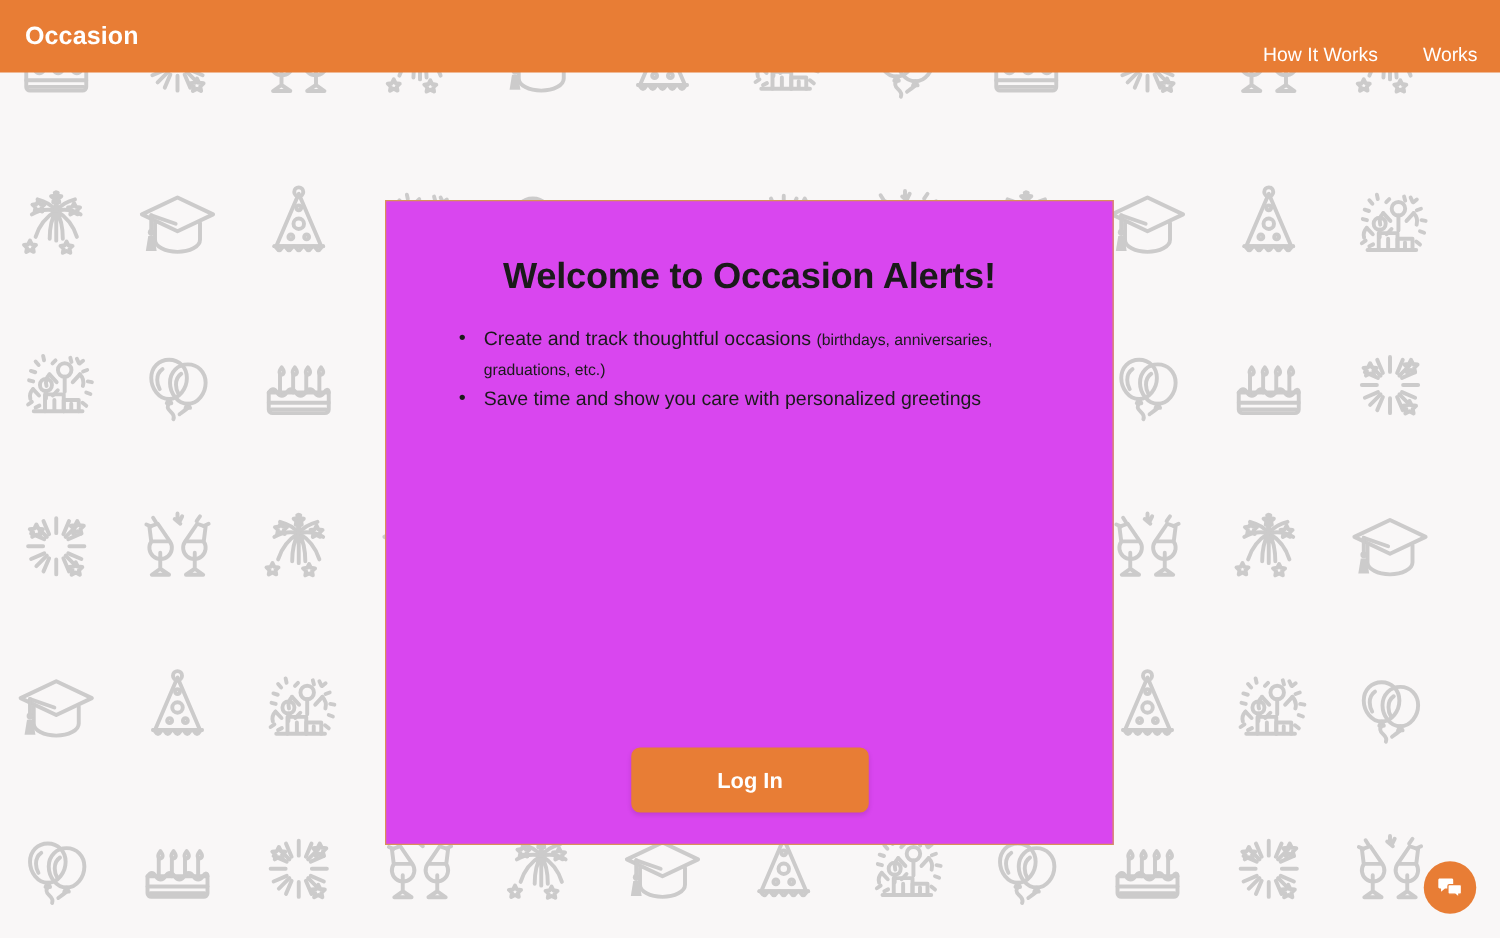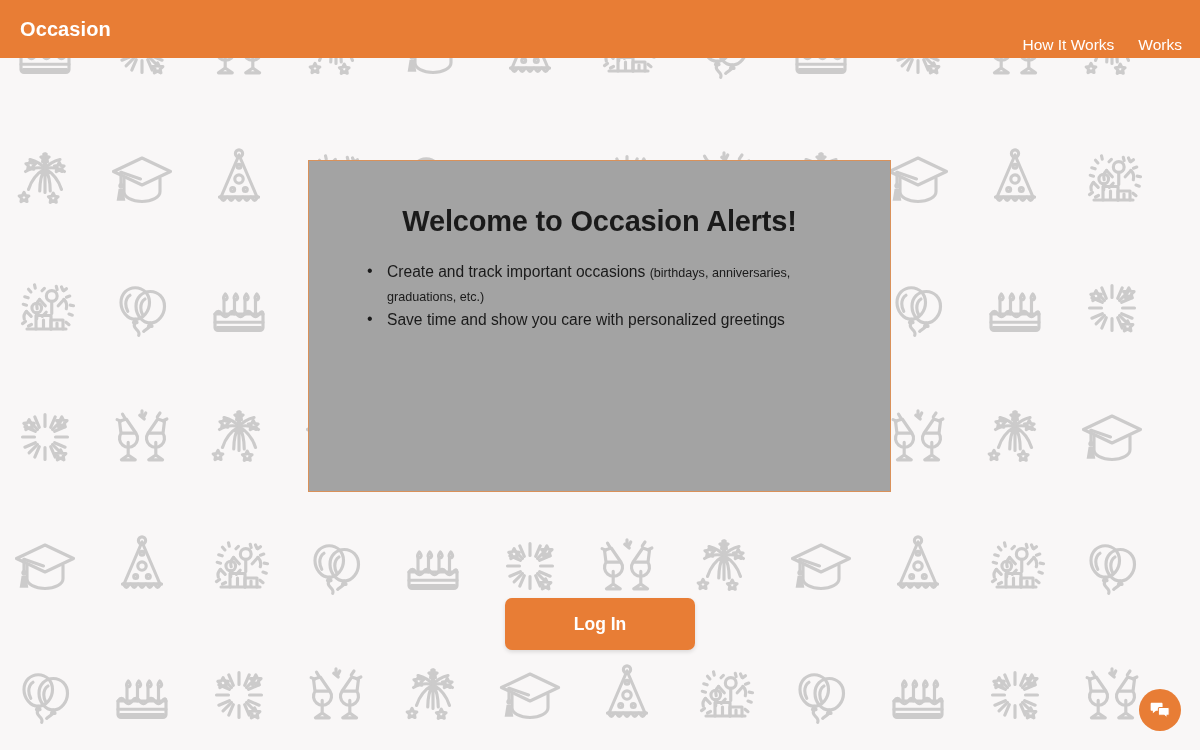--- a/index.html
+++ b/index.html
@@ -59,38 +59,38 @@
   }
   #brand-logo {
     color: #ffffff;
     font-size: 20px;
     font-weight: bold;
     letter-spacing: 0.1px;
   }
   #header-nav {
     display: flex;
     align-items: center;
-    gap: 24px;
+    gap: 36px;
     margin-top: 32px;
   }
   .nav-link {
     color: #ffffff;
     font-size: 15.5px;
     text-decoration: none;
     white-space: nowrap;
   }
 
   
   #welcome-modal {
     position: absolute;
     left: 308px;
     top: 160px;
     width: 583px;
-    height: 332px;
-    background: #a3a3a3;
+    height: 516px;
+    background: #d946ef;
     border: 1px solid #d9915a;
     z-index: 20;
     padding: 30px 32px 0 32px;
   }
   #modal-heading {
     text-align: center;
     font-size: 29px;
     font-weight: bold;
     color: #1a1a1a;
     letter-spacing: -0.2px;
@@ -1051,21 +1051,21 @@
   <nav id="header-nav">
     <a class="nav-link" href="#">How It Works</a>
     <a class="nav-link" href="#">Works</a>
   </nav>
 </header>
 
 <section id="welcome-modal">
   <h1 id="modal-heading">Welcome to Occasion Alerts!</h1>
   <ul id="benefits-list">
     <li>
-      <span>Create and track important occasions </span><span class="bullet-note">(birthdays, anniversaries, graduations, etc.)</span>
+      <span>Create and track thoughtful occasions </span><span class="bullet-note">(birthdays, anniversaries, graduations, etc.)</span>
     </li>
     <li>
       <span>Save time and show you care with personalized greetings</span>
     </li>
   </ul>
 </section>
 
 <button id="login-cta-button">Log In</button>
 
 <button id="chat-widget-button">

